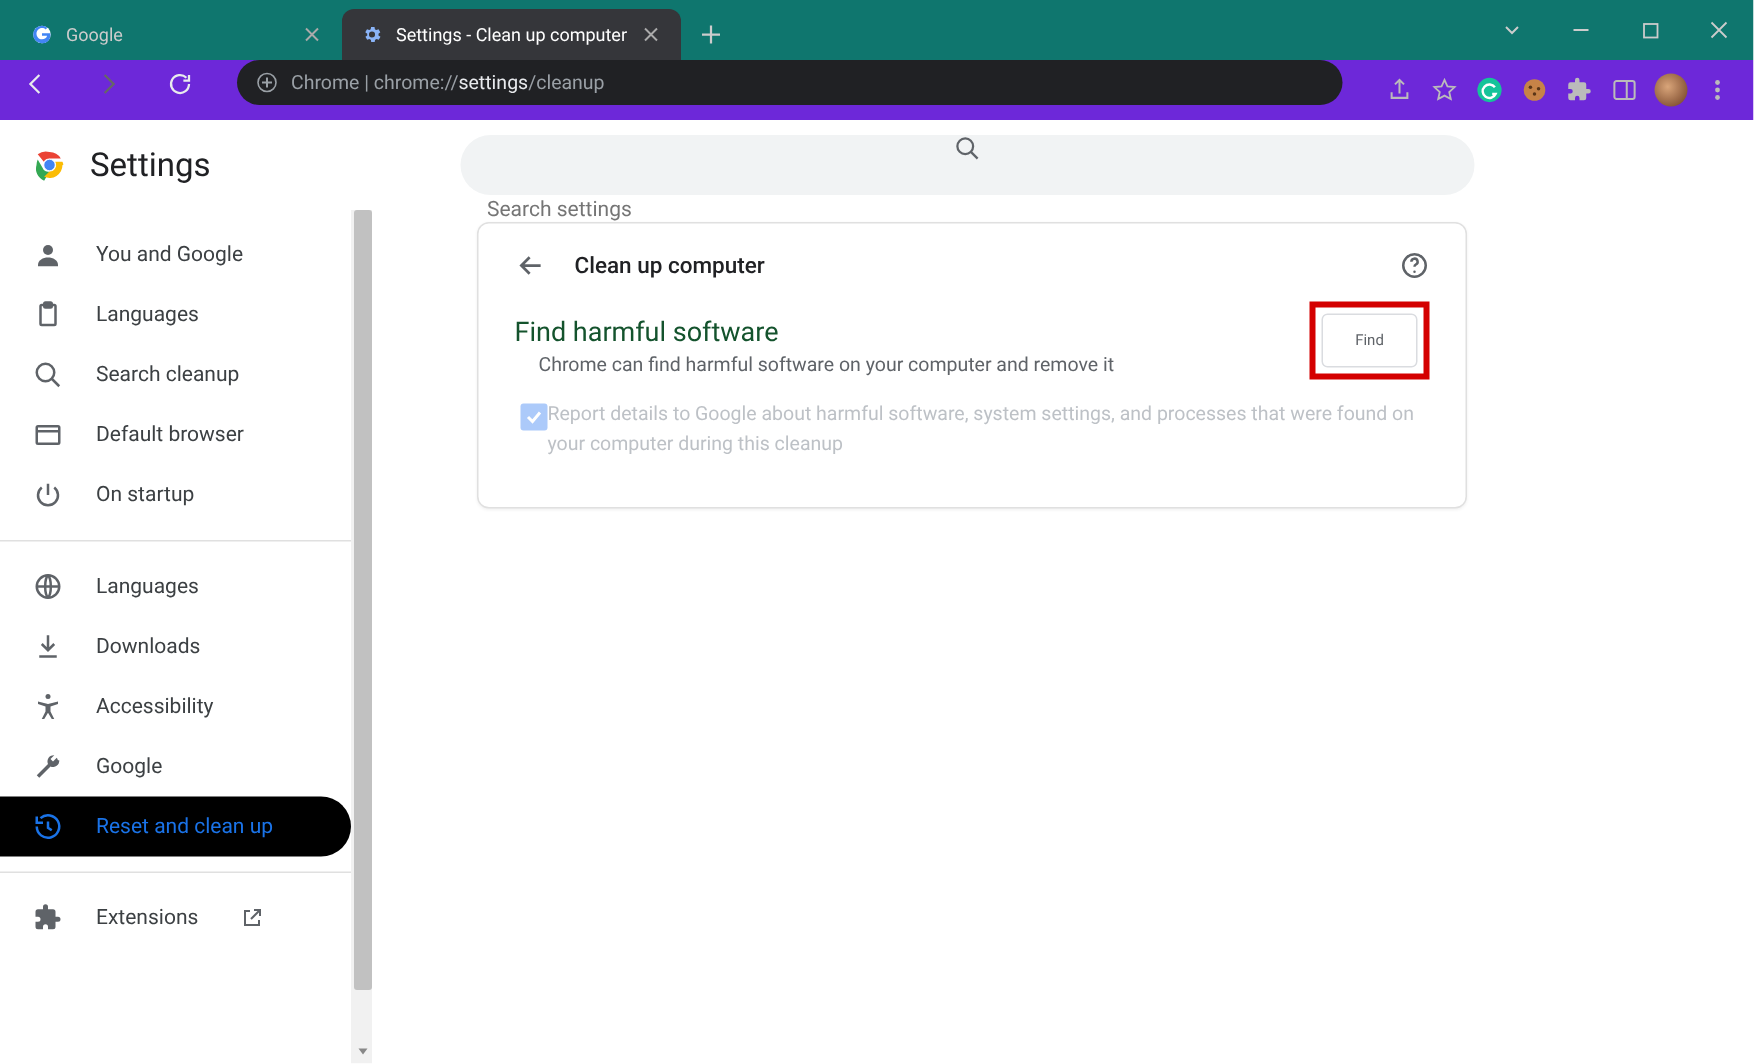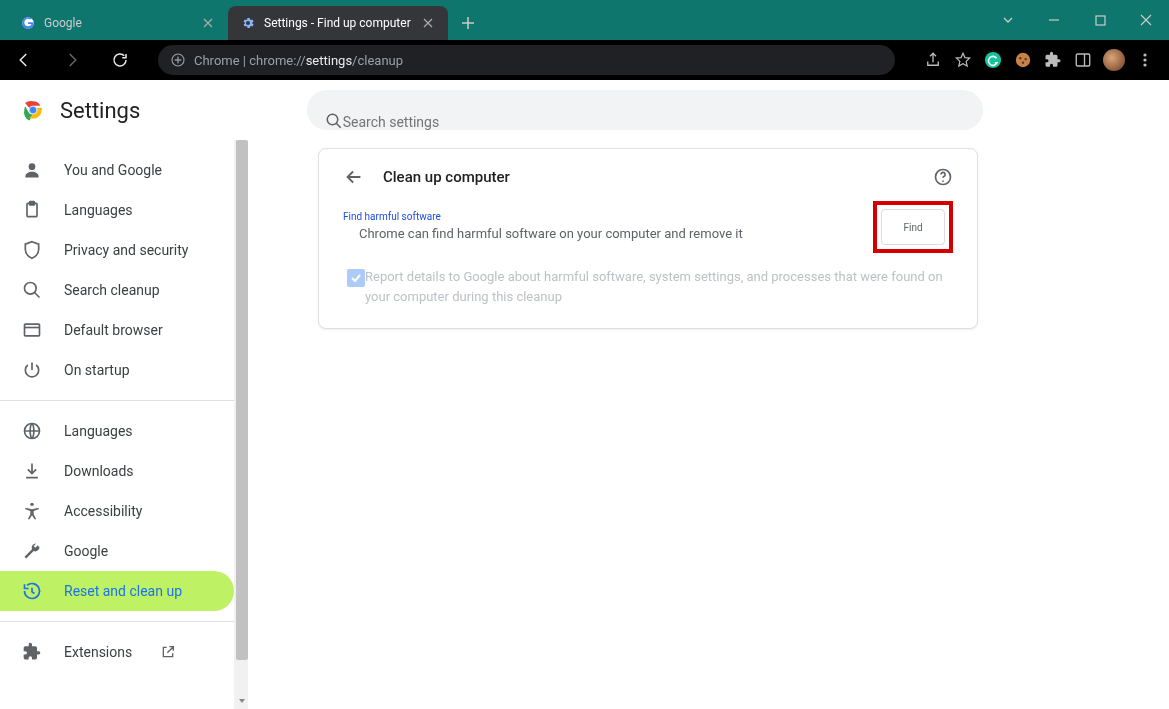--- a/index.html
+++ b/index.html
@@ -11,65 +11,65 @@
 .tab { display: flex; align-items: center; gap: 8px; padding: 0 12px; color: #ccc; font-size: 12px; border-radius: 8px 8px 0 0; cursor: pointer; min-width: 220px; }
 .tab.active { background: #35363a; color: #fff; }
 .tab .favicon { width: 16px; height: 16px; display: flex; align-items: center; justify-content: center; }
 .tab .tab-title { flex: 1; white-space: nowrap; overflow: hidden; text-overflow: ellipsis; }
 .tab .tab-close { width: 16px; height: 16px; display:flex; align-items:center; justify-content:center; color: #aaa; }
 .newtab-btn { width: 28px; height: 28px; display: flex; align-items: center; justify-content: center; color: #ccc; margin-left: 6px; align-self: center; }
 .win-controls { margin-left: auto; display: flex; align-items: center; height: 100%; }
 .win-btn { width: 46px; height: 40px; display: flex; align-items: center; justify-content: center; color: #ccc; }
 
 
-.toolbar { height: 40px; background: #000000; display: flex; align-items: center; padding: 0 8px; gap: 16px; }
+.toolbar { height: 40px; background: #6d28d9; display: flex; padding: 0 8px; gap: 16px; }
 .nav-btn { width: 32px; height: 32px; display:flex; align-items:center; justify-content:center; color: #bbb; border-radius: 50%; }
 .nav-btn.disabled { color: #666; }
 .addr { flex: 1; height: 30px; background: #202124; border-radius: 15px; display: flex; align-items: center; padding: 0 12px; color: #aaa; font-size: 13px; margin: 0 6px; gap: 8px; }
 .addr .addr-text { color: #9aa0a6; }
 .addr .addr-text .bold { color: #e8eaed; }
 .ext-icons { display: flex; align-items: center; gap: 10px; padding: 0 6px; }
 .ext-icon { width: 20px; height: 20px; display:flex; align-items:center; justify-content:center; color:#bbb; }
 .avatar { width: 22px; height: 22px; border-radius: 50%; background: radial-gradient(circle at 40% 40%, #d9a57a, #6b3a20); }
 
 
 .app-header { height: 60px; display: flex; align-items: center; padding: 0 20px; border-bottom: 0; }
 .chrome-logo { width: 26px; height: 26px; margin-right: 14px; }
 .settings-title { font-size: 22px; color: #202124; font-weight: 400; }
 .search-wrap { flex: 1; display:flex; justify-content:center; }
-.search-box { width: 676px; height: 40px; background: #f1f3f4; border-radius: 40px; display: flex; align-items: flex-end; padding: 0 18px; gap: 0; color: #5f6368; }
+.search-box { width: 676px; height: 40px; background: #f1f3f4; border-radius: 40px; display: flex; align-items: center; padding: 0 18px; gap: 24px; color: #5f6368; flex-direction: column; }
 .search-box input { border: none; background: transparent; outline: none; font-size: 14px; color: #3c4043; width: 100%; }
 
 
 .body { display: flex; height: calc(709px - 40px - 40px - 60px); }
 .sidebar-wrap { width: 248px; position: relative; display:flex; }
 .sidebar { width: 264px; padding-top: 10px; overflow-y: auto; }
 .scrollbar { width: 16px; background: #f1f1f1; position: relative; }
 .scroll-thumb { position: absolute; top: 0; left: 2px; width: 12px; height: 520px; background: #c1c1c1; border-radius: 2px; }
 .scroll-arrow { position:absolute; left:0; width:16px; height:16px; display:flex; align-items:center; justify-content:center; color:#666; }
 .scroll-arrow.bottom { bottom:0; }
 
 .nav-item { display: flex; align-items: center; height: 40px; padding: 0 22px; gap: 22px; color: #3c4043; font-size: 14px; cursor: pointer; border-radius: 0 20px 20px 0; }
-.nav-item.selected { background: #bef264; color: #1a73e8; }
+.nav-item.selected { background: #000000; color: #1a73e8; }
 .nav-item .nav-icon { width: 20px; height: 20px; display:flex; align-items:center; justify-content:center; color: inherit; }
 .nav-item.selected .nav-icon { color: #1a73e8; }
 .nav-divider { height: 1px; background: #e0e0e0; margin: 10px 0; }
 .external-icon { margin-left: 6px; color: #5f6368; }
 
 
 .content { flex: 1; padding: 0 40px 0 70px; }
-.card { max-width: 660px; background: #fff; border: 1px solid #e0e0e0; border-radius: 8px; margin-top: 8px; padding: 0 24px 22px; box-shadow: 0 1px 2px rgba(60,64,67,.08); position: relative; }
+.card { max-width: 660px; background: #fff; border: 1px solid #e0e0e0; border-radius: 8px; margin-top: 8px; padding: 0 24px 32px; box-shadow: 0 1px 2px rgba(60,64,67,.08); position: relative; }
 .card-head { display:flex; align-items:center; height: 56px; gap: 18px; }
 .back-arrow { color:#5f6368; display:flex; }
 .card-title { font-size: 15px; color: #202124; font-weight: 500; }
 .help-icon { margin-left:auto; color:#5f6368; }
 
 .section-row { display:flex; align-items:flex-start; gap: 20px; padding-top: 6px; }
 .section-text { flex:1; }
-.section-title { font-size: 10px; color: #1d4ed8; margin-bottom: 4px; }
+.section-title { font-size: 18px; color: #14532d; margin-bottom: 4px; }
 .section-sub { font-size: 13px; color: #5f6368; margin-left: 16px; }
 .find-btn-wrap { border: 4px solid #d40000; padding: 4px; margin-top: -10px; }
 .find-btn { width: 64px; height: 36px; border: 1px solid #dadce0; border-radius: 4px; background: #fff; color: #5f6368; font-size: 10px; display:flex; align-items:center; justify-content:center; cursor:pointer; }
 
 .checkbox-row { display:flex; gap: 0; padding: 14px 0 0 4px; align-items:flex-start; }
 .checkbox { width: 18px; height: 18px; background:#8ab4f8; border-radius:2px; display:flex; align-items:center; justify-content:center; flex-shrink:0; margin-top:2px; opacity: 0.7; }
 .checkbox svg { stroke: #fff; }
 .checkbox-text { font-size: 13px; color: #bdc1c6; line-height: 1.5; }
 
 svg { display:block; }
@@ -92,21 +92,21 @@
             <path d="M1 1l8 8M9 1l-8 8" stroke="currentColor" stroke-width="1.3"></path>
           </svg>
         </span>
     </div>
     <div class="tab active">
       <span class="favicon">
         <svg width="14" height="14" viewBox="0 0 24 24" fill="#8ab4f8">
             <path d="M19.4 13l.05-1-.05-1 2.1-1.6-2-3.5-2.5 1a7 7 0 0 0-1.7-1l-.4-2.6h-4l-.4 2.6a7 7 0 0 0-1.7 1l-2.5-1-2 3.5L6.6 11l-.05 1 .05 1-2.1 1.6 2 3.5 2.5-1a7 7 0 0 0 1.7 1l.4 2.6h4l.4-2.6a7 7 0 0 0 1.7-1l2.5 1 2-3.5L19.4 13zM12 15.5A3.5 3.5 0 1 1 12 8.5a3.5 3.5 0 0 1 0 7z"></path>
           </svg>
       </span>
-      <span class="tab-title">Settings - Find up computer</span>
+      <span class="tab-title">Settings - Clean up computer</span>
       <span class="tab-close">
           <svg width="10" height="10" viewBox="0 0 10 10">
             <path d="M1 1l8 8M9 1l-8 8" stroke="currentColor" stroke-width="1.3"></path>
           </svg>
         </span>
     </div>
     <div class="newtab-btn">
       <svg width="14" height="14" viewBox="0 0 14 14">
           <path d="M7 1v12M1 7h12" stroke="currentColor" stroke-width="1.5"></path>
         </svg>
@@ -253,28 +253,20 @@
             <svg width="20" height="20" viewBox="0 0 24 24" fill="none" stroke="#5f6368" stroke-width="2">
               <rect x="6" y="4" width="12" height="16" rx="1"></rect>
               <rect x="9" y="2" width="6" height="4" rx="1" fill="#5f6368"></rect>
             </svg>
           </span>
         <span>Languages</span>
       </div>
       <div class="nav-item">
         <span class="nav-icon">
             <svg width="20" height="20" viewBox="0 0 24 24" fill="none" stroke="#5f6368" stroke-width="2">
-              <path d="M12 2l8 3v6c0 5-3.5 9-8 11-4.5-2-8-6-8-11V5z"></path>
-            </svg>
-          </span>
-        <span>Privacy and security</span>
-      </div>
-      <div class="nav-item">
-        <span class="nav-icon">
-            <svg width="20" height="20" viewBox="0 0 24 24" fill="none" stroke="#5f6368" stroke-width="2">
               <circle cx="10" cy="10" r="7"></circle>
               <path d="M21 21l-6-6"></path>
             </svg>
           </span>
         <span>Search cleanup</span>
       </div>
       <div class="nav-item">
         <span class="nav-icon">
             <svg width="20" height="20" viewBox="0 0 24 24" fill="none" stroke="#5f6368" stroke-width="2">
               <rect x="3" y="5" width="18" height="14" rx="1"></rect>

